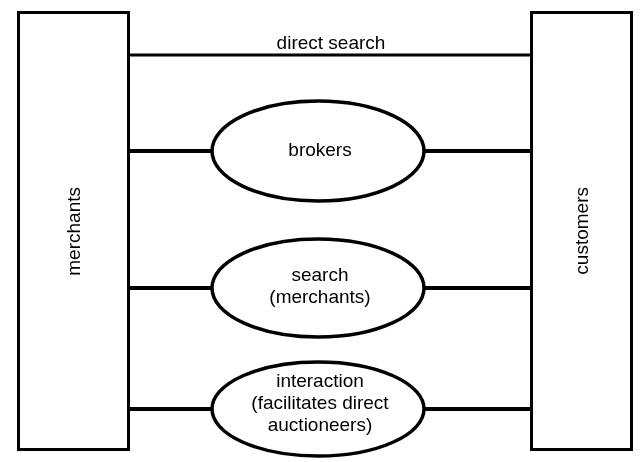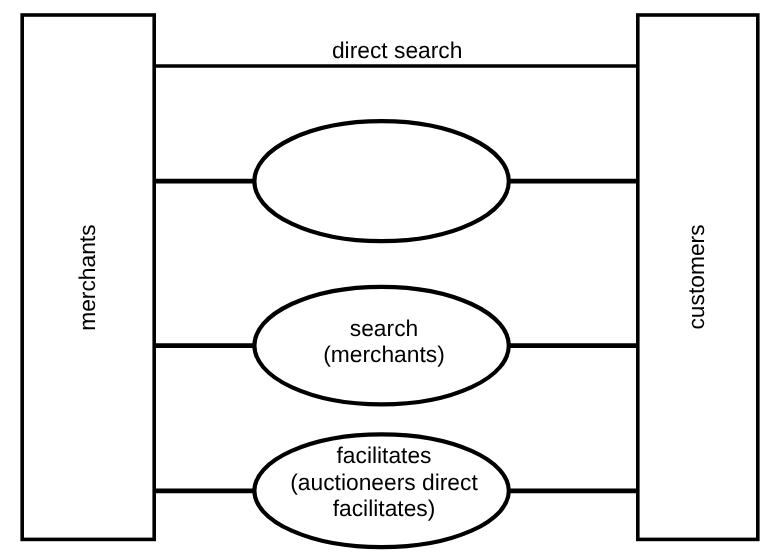--- a/index.html
+++ b/index.html
@@ -119,25 +119,28 @@
   <div class="party-box" id="merchants-box">
     <span class="party-label">merchants</span>
   </div>
 
   <div class="party-box" id="customers-box">
     <span class="party-label">customers</span>
   </div>
 
   <div class="edge-label" id="direct-search-label">direct search</div>
 
+  <div class="node-label" id="brokers-label">
+    <div>brokers</div>
+  </div>
 
   <div class="node-label" id="dealers-label">
     <div>search</div>
     <div>(merchants)</div>
   </div>
 
   <div class="node-label" id="auctioneers-label">
-    <div>facilitates</div>
-    <div>(auctioneers direct</div>
-    <div>facilitates)</div>
+    <div>interaction</div>
+    <div>(facilitates direct</div>
+    <div>auctioneers)</div>
   </div>
 
 </div>
 
 </body></html>

